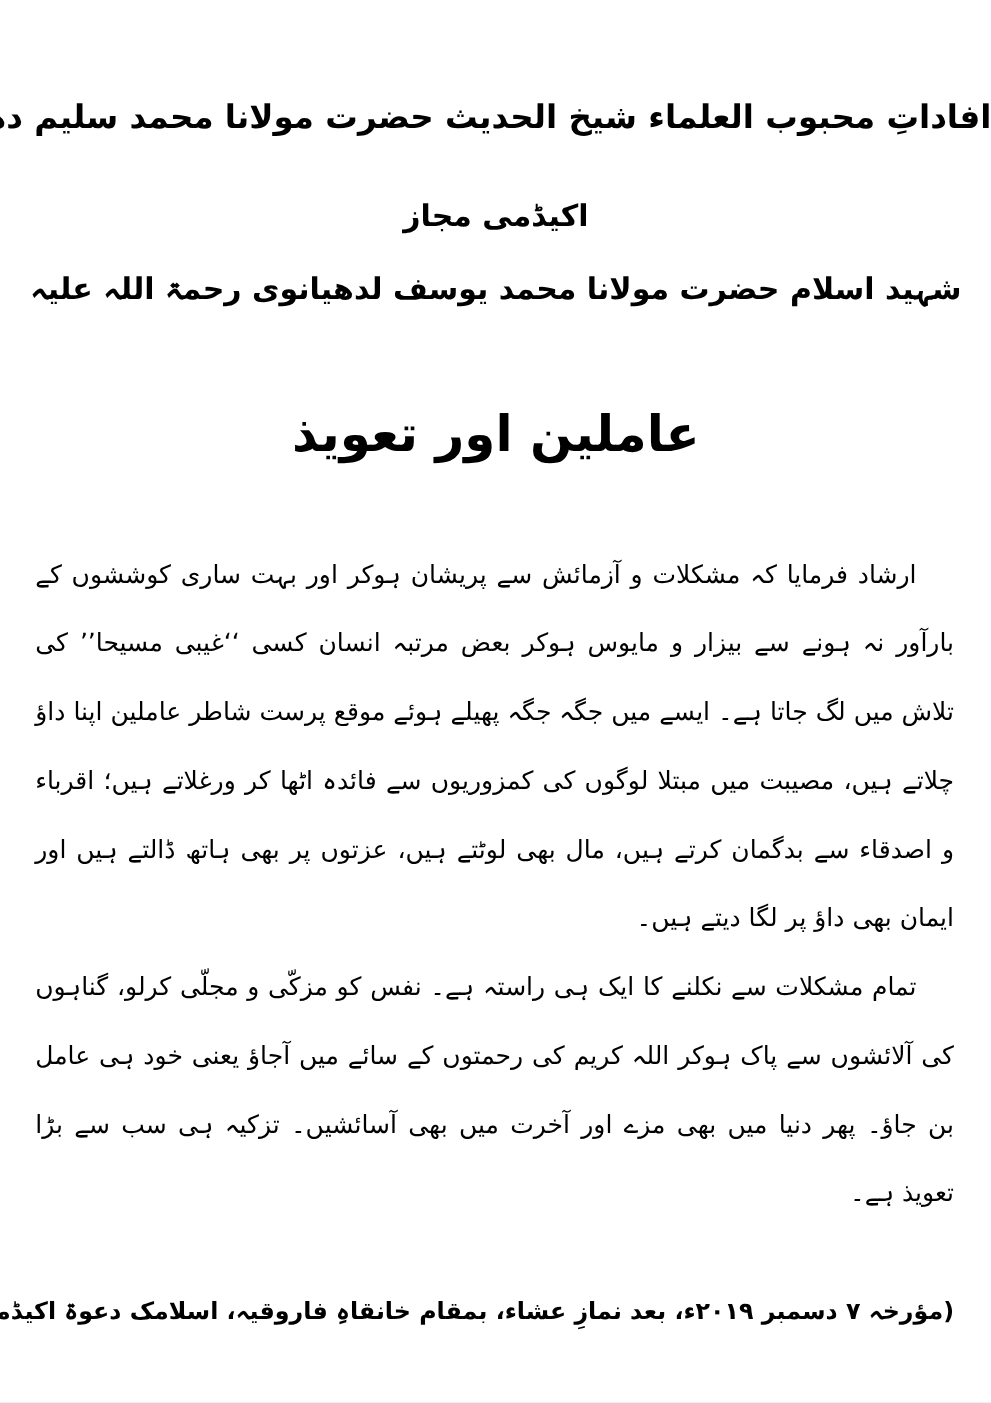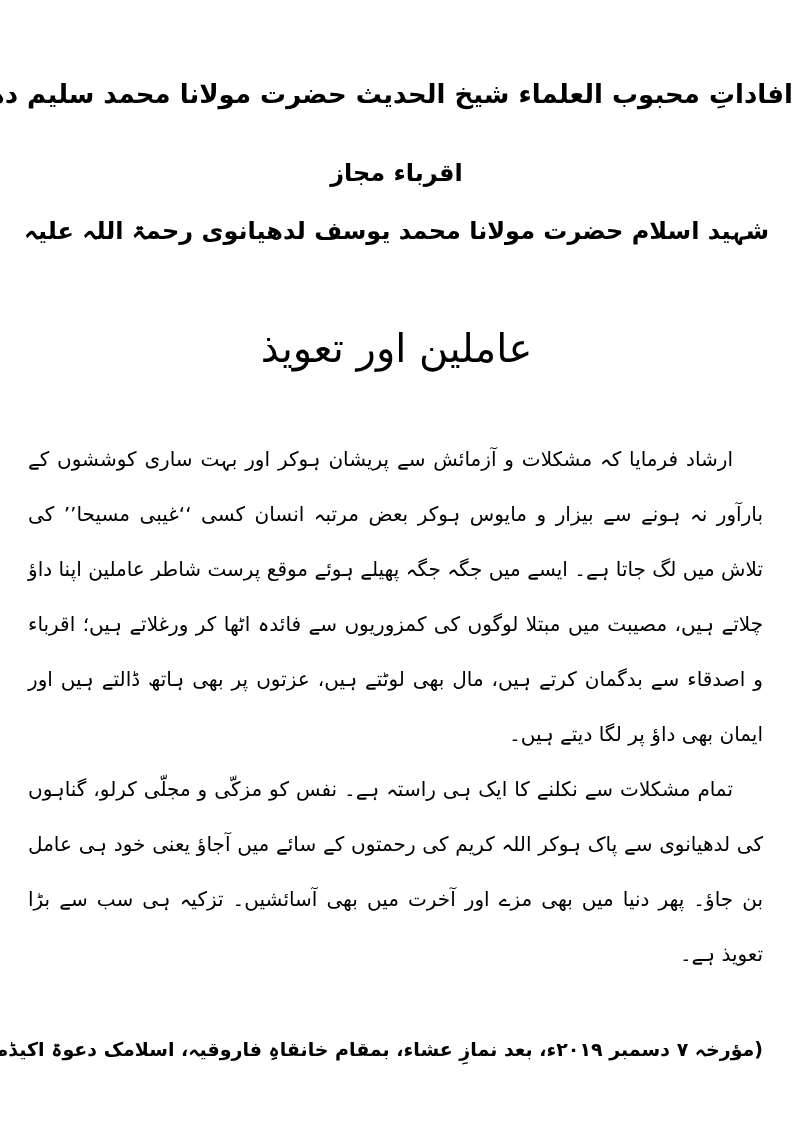--- a/index.html
+++ b/index.html
@@ -35,21 +35,21 @@
     margin-top: 6px;
   }
   .header-line3 {
     font-size: 24px;
     line-height: 58px;
   }
   .doc-title {
     margin: 52px 0 0 0;
     text-align: center;
     font-size: 40px;
-    font-weight: normal;
+    font-weight: bold;
     line-height: 72px;
   }
   .doc-body {
     margin: 48px 30px 0 28px;
     font-size: 20px;
     font-weight: normal;
     line-height: 55px;
     text-align: justify;
   }
   .doc-body p {
@@ -67,29 +67,29 @@
     white-space: nowrap;
   }
 </style>
 </head>
 <body>
 
 <div class="page">
 
   <header class="doc-header">
     <div class="header-line1">افاداتِ محبوب العلماء شیخ الحدیث حضرت مولانا محمد سلیم دھورات عمت فیوضہم</div>
-    <div class="header-line2">اقرباء مجاز</div>
+    <div class="header-line2">اکیڈمی مجاز</div>
     <div class="header-line3">شہید اسلام حضرت مولانا محمد یوسف لدھیانوی رحمۃ اللہ علیہ</div>
   </header>
 
   <h1 class="doc-title">عاملین اور تعویذ</h1>
 
   <main class="doc-body">
     <p>ارشاد فرمایا کہ مشکلات و آزمائش سے پریشان ہوکر اور بہت ساری کوششوں کے بارآور نہ ہونے سے بیزار و مایوس ہوکر بعض مرتبہ انسان کسی ‘‘غیبی مسیحا’’ کی تلاش میں لگ جاتا ہے۔ ایسے میں جگہ جگہ پھیلے ہوئے موقع پرست شاطر عاملین اپنا داؤ چلاتے ہیں، مصیبت میں مبتلا لوگوں کی کمزوریوں سے فائدہ اٹھا کر ورغلاتے ہیں؛ اقرباء و اصدقاء سے بدگمان کرتے ہیں، مال بھی لوٹتے ہیں، عزتوں پر بھی ہاتھ ڈالتے ہیں اور ایمان بھی داؤ پر لگا دیتے ہیں۔</p>
-    <p>تمام مشکلات سے نکلنے کا ایک ہی راستہ ہے۔ نفس کو مزکّی و مجلّی کرلو، گناہوں کی لدھیانوی سے پاک ہوکر اللہ کریم کی رحمتوں کے سائے میں آجاؤ یعنی خود ہی عامل بن جاؤ۔ پھر دنیا میں بھی مزے اور آخرت میں بھی آسائشیں۔ تزکیہ ہی سب سے بڑا تعویذ ہے۔</p>
+    <p>تمام مشکلات سے نکلنے کا ایک ہی راستہ ہے۔ نفس کو مزکّی و مجلّی کرلو، گناہوں کی آلائشوں سے پاک ہوکر اللہ کریم کی رحمتوں کے سائے میں آجاؤ یعنی خود ہی عامل بن جاؤ۔ پھر دنیا میں بھی مزے اور آخرت میں بھی آسائشیں۔ تزکیہ ہی سب سے بڑا تعویذ ہے۔</p>
   </main>
 
   <footer class="doc-footer">
     <div class="footer-line1">(مؤرخہ ۷ دسمبر ۲۰۱۹ء، بعد نمازِ عشاء، بمقام خانقاہِ فاروقیہ، اسلامک دعوۃ اکیڈمی، لیسٹر، برطانیہ)</div>
 
   </footer>
 
 </div>
 
 </body></html>

